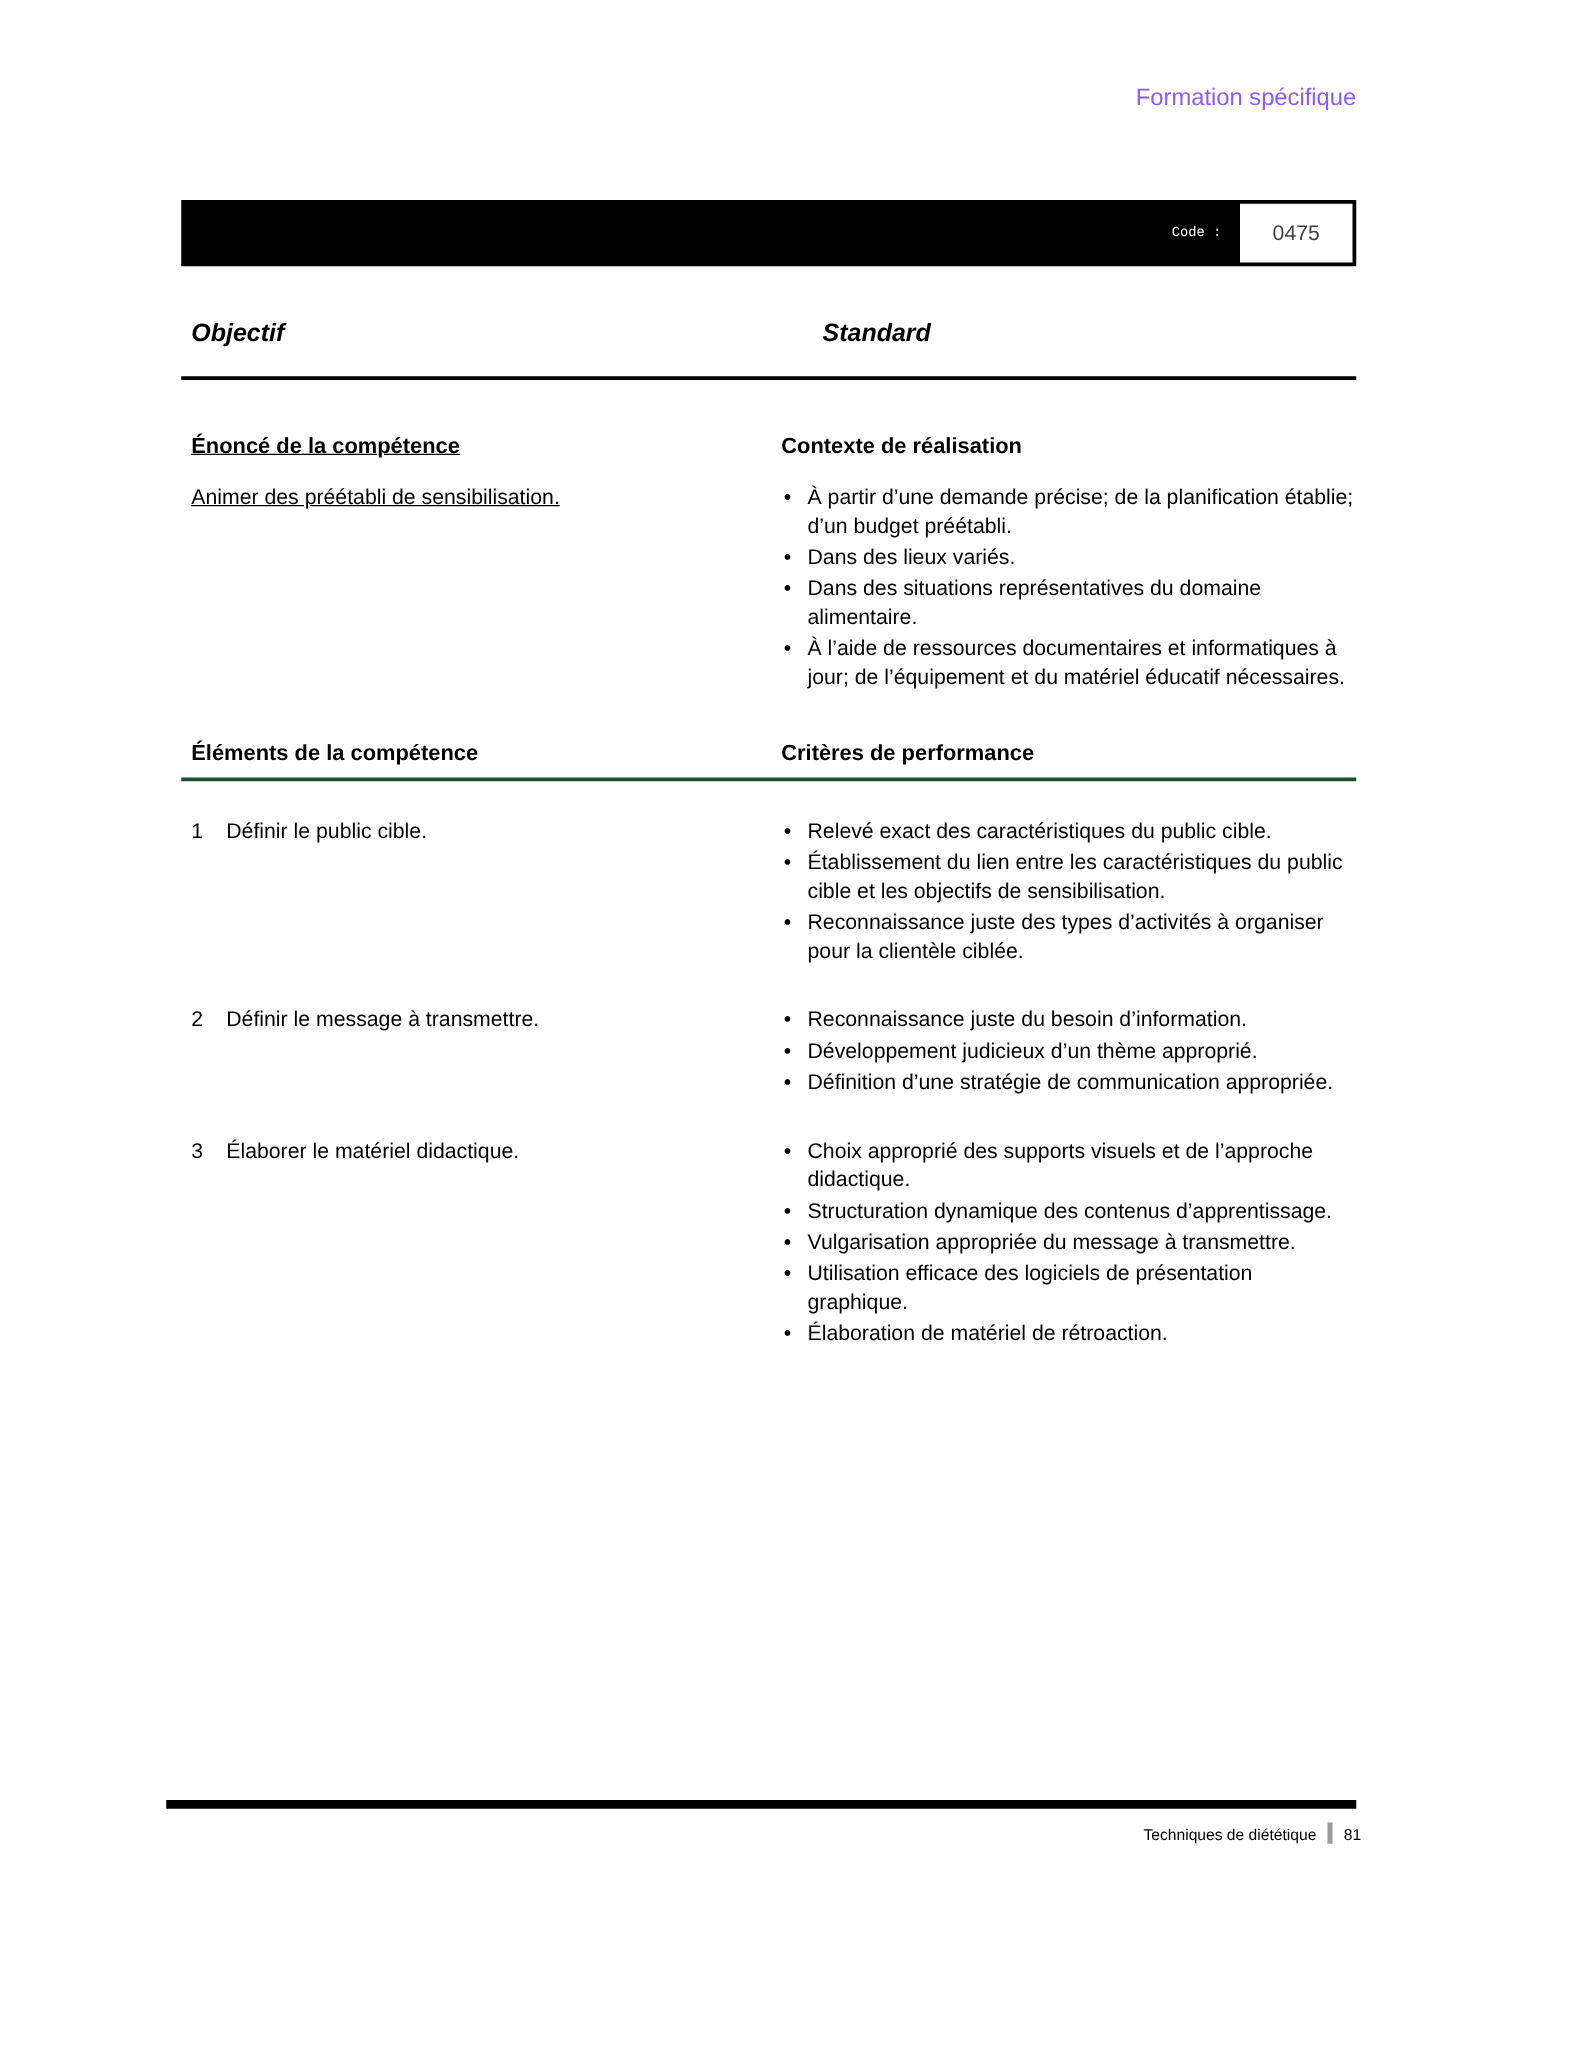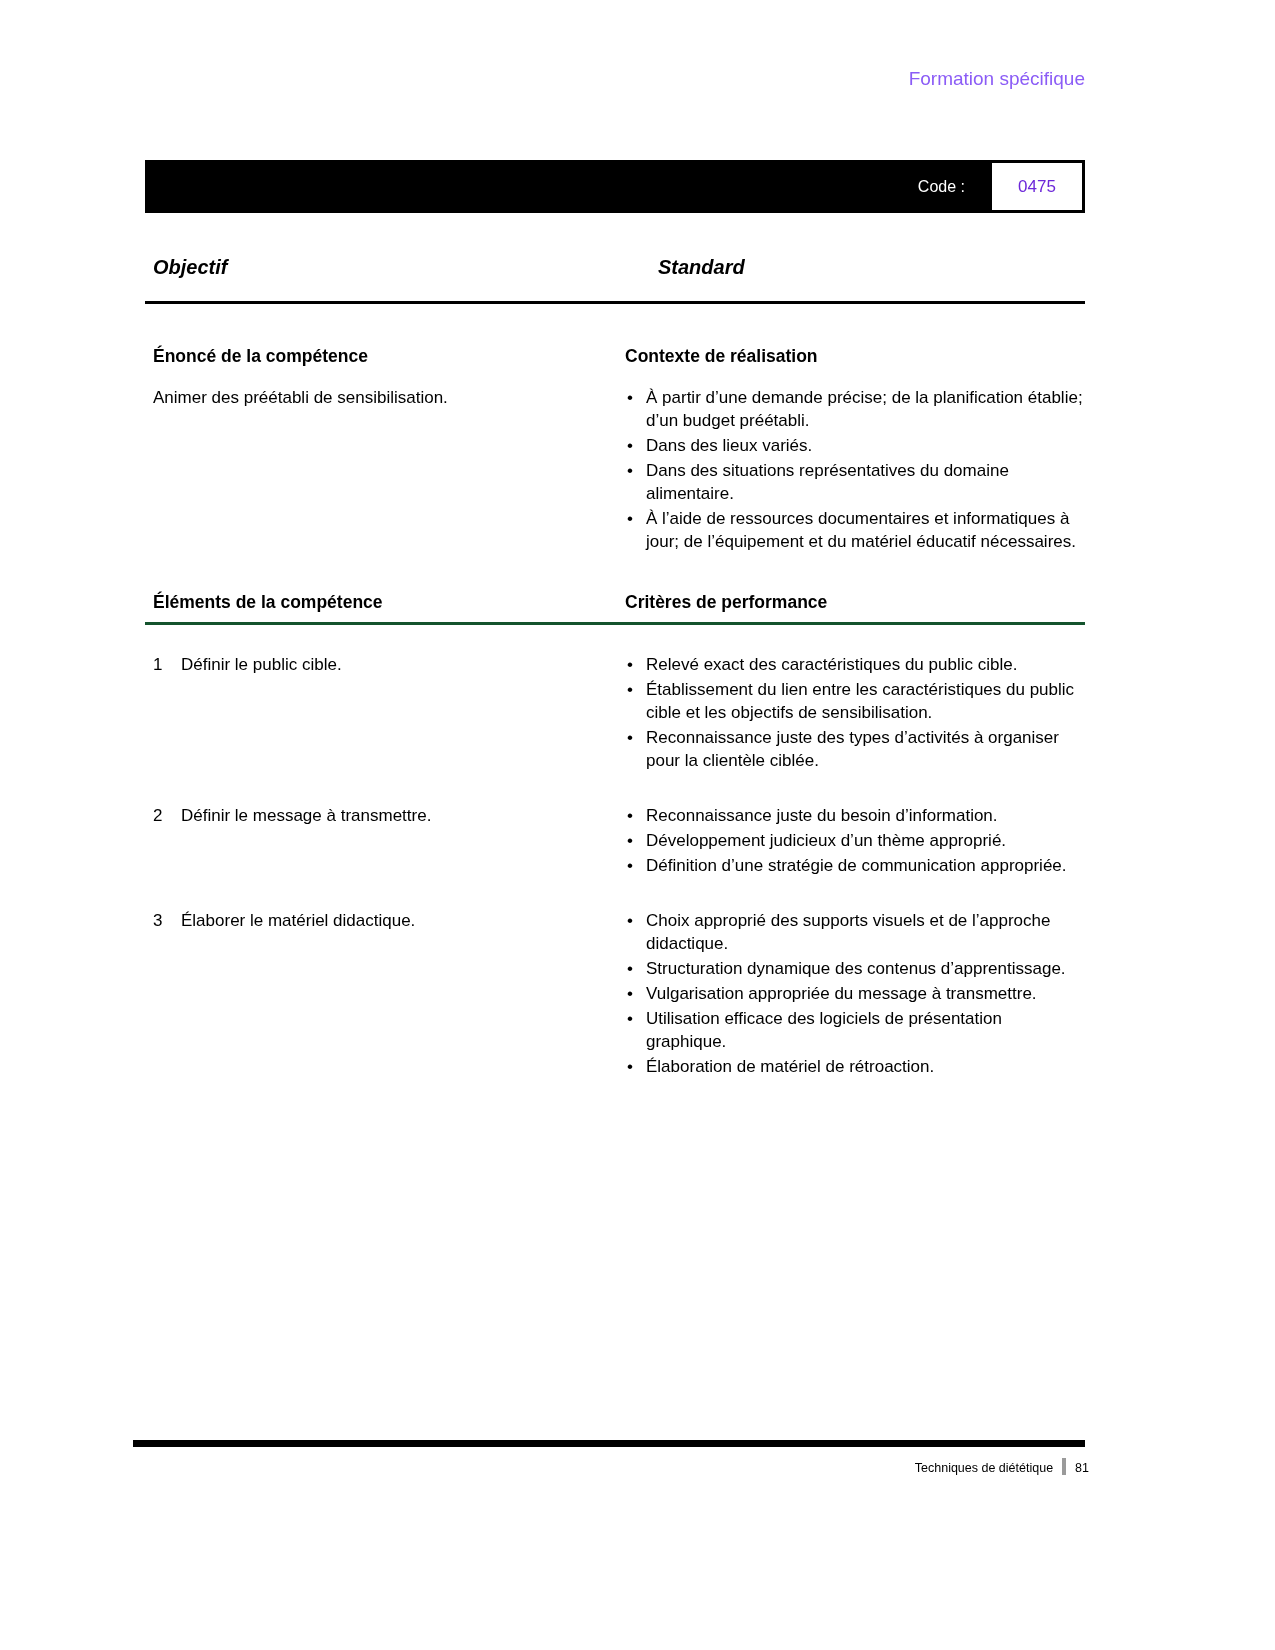--- a/index.html
+++ b/index.html
@@ -34,26 +34,27 @@
   .code-bar {
     margin-top: 160px;
     height: 53px;
     background: #000;
     display: flex;
     align-items: center;
     justify-content: flex-end;
   }
   .code-label {
     color: #fff;
-    font-size: 16px;
-    margin-right: 27px;
+    font-size: 11px;
+    margin-right: 15px;
+    font-family: Liberation Mono, monospace;
   }
   .code-box {
     background: #fff;
-    color: #6d28d9;
+    color: #404040;
     width: 90px;
     height: 47px;
     margin: 3px 3px 3px 0;
     display: flex;
     align-items: center;
     justify-content: center;
     font-size: 17px;
   }
   .col-header-row {
     display: grid;
@@ -67,21 +68,21 @@
     font-weight: bold;
     font-style: italic;
     line-height: 24px;
     padding-left: 8px;
   }
   .grid-row {
     display: grid;
     grid-template-columns: 480px 1fr;
   }
   .intro-row { margin-top: 41px; }
-  .cell-left { padding-left: 8px; padding-right: 60px; }
+  .cell-left { padding-left: 8px; padding-right: 60px; text-decoration: underline; }
   .cell-right { padding-right: 2px; }
   .block-heading {
     font-size: 17.5px;
     font-weight: bold;
     line-height: 22px;
   }
   .statement {
     margin-top: 19px;
     font-size: 17px;
     line-height: 23px;

